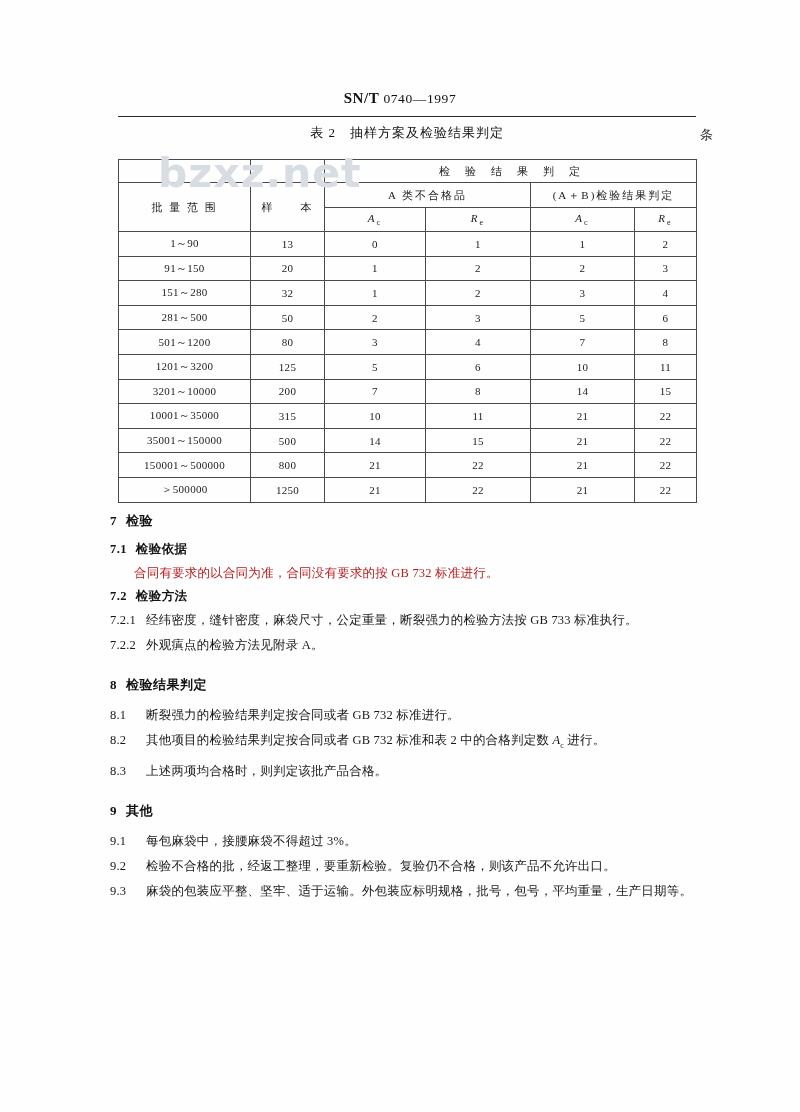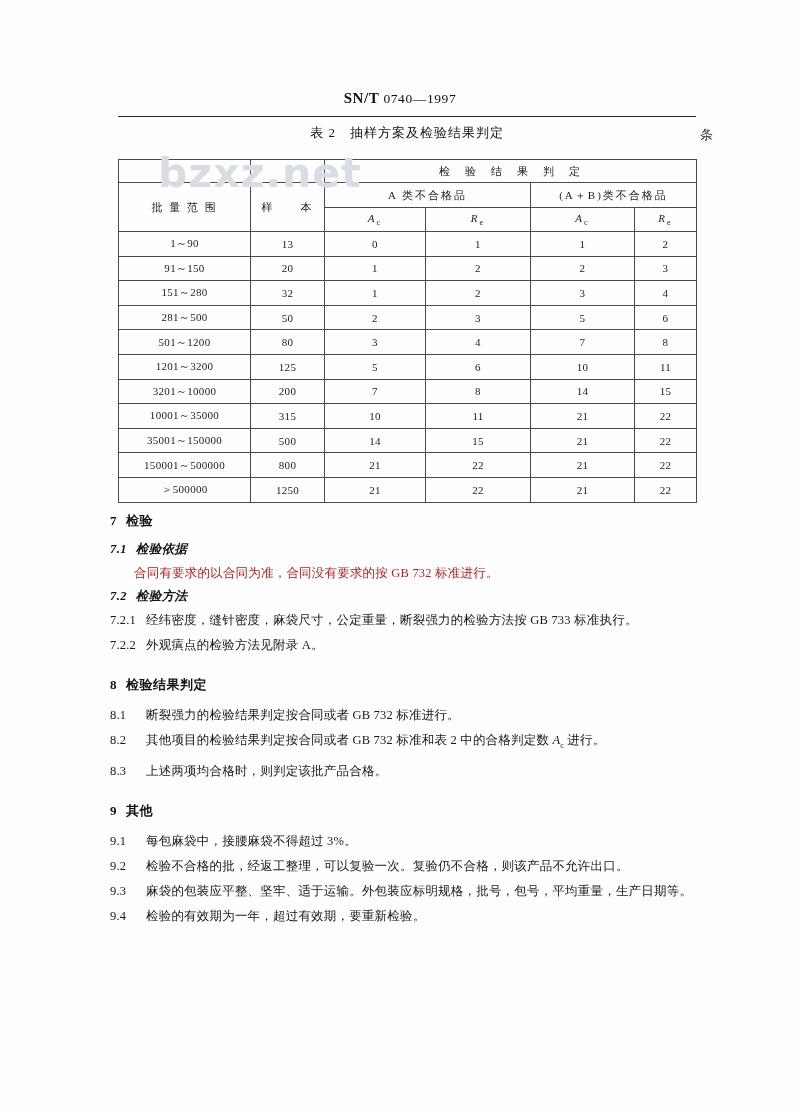--- a/index.html
+++ b/index.html
@@ -136,21 +136,20 @@
     color: #111;
     margin: 0 0 11px 0;
   }
   .sec-head .num { margin-right: 9px; }
   .sub-head {
     font-size: 12.5px;
     font-weight: bold;
     letter-spacing: 0.4px;
     color: #141414;
     margin: 0 0 5px 0;
-    font-style: italic;
   }
   .sub-head .num { margin-right: 9px; }
   .para {
     font-size: 12.5px;
     letter-spacing: 0.2px;
     color: #b91c1c;
     margin: 0 0 5px 0;
     line-height: 20px;
   }
   .para.indent { text-indent: 24px; }
@@ -200,21 +199,21 @@
       <thead>
         <tr>
           <td class="h-top outer-l outer-t blank-cell"></td>
           <td class="h-top outer-t blank-cell"></td>
           <th class="h-top outer-t outer-r" colspan="4">检　验　结　果　判　定</th>
         </tr>
         <tr>
           <th class="h-mid outer-l" rowspan="2">批 量 范 围</th>
           <th class="h-mid" rowspan="2">样　　本</th>
           <th class="h-mid" colspan="2">A 类不合格品</th>
-          <th class="h-mid outer-r" colspan="2">(A＋B)类不合格品</th>
+          <th class="h-mid outer-r" colspan="2">(A＋B)检验结果判定</th>
         </tr>
         <tr>
           <th class="h-sub"><span class="ital">A</span><span class="sub">c</span></th>
           <th class="h-sub"><span class="ital">R</span><span class="sub">e</span></th>
           <th class="h-sub"><span class="ital">A</span><span class="sub">c</span></th>
           <th class="h-sub outer-r"><span class="ital">R</span><span class="sub">e</span></th>
         </tr>
       </thead>
       <tbody id="tbl-body">
           <tr>
@@ -357,25 +356,21 @@
     <div class="sec-head">
       <span class="num">9</span><span>其他</span>
     </div>
 
     <div class="clause">
       <span class="cnum">9.1</span>
         <span class="ctext">每包麻袋中，接腰麻袋不得超过 3%。</span>
     </div>
     <div class="clause">
       <span class="cnum">9.2</span>
-        <span class="ctext">检验不合格的批，经返工整理，可以复验一次。复验仍不合格，则该产品不允许出口。</span>
+        <span class="ctext">检验不合格的批，经返工整理，要重新检验。复验仍不合格，则该产品不允许出口。</span>
     </div>
     <div class="clause">
       <span class="cnum">9.3</span>
         <span class="ctext">麻袋的包装应平整、坚牢、适于运输。外包装应标明规格，批号，包号，平均重量，生产日期等。</span>
     </div>
-    <div class="clause">
-      <span class="cnum">9.4</span>
-        <span class="ctext">检验的有效期为一年，超过有效期，要重新检验。</span>
-    </div>
 
   </div>
 </div>
 
 </body></html>

